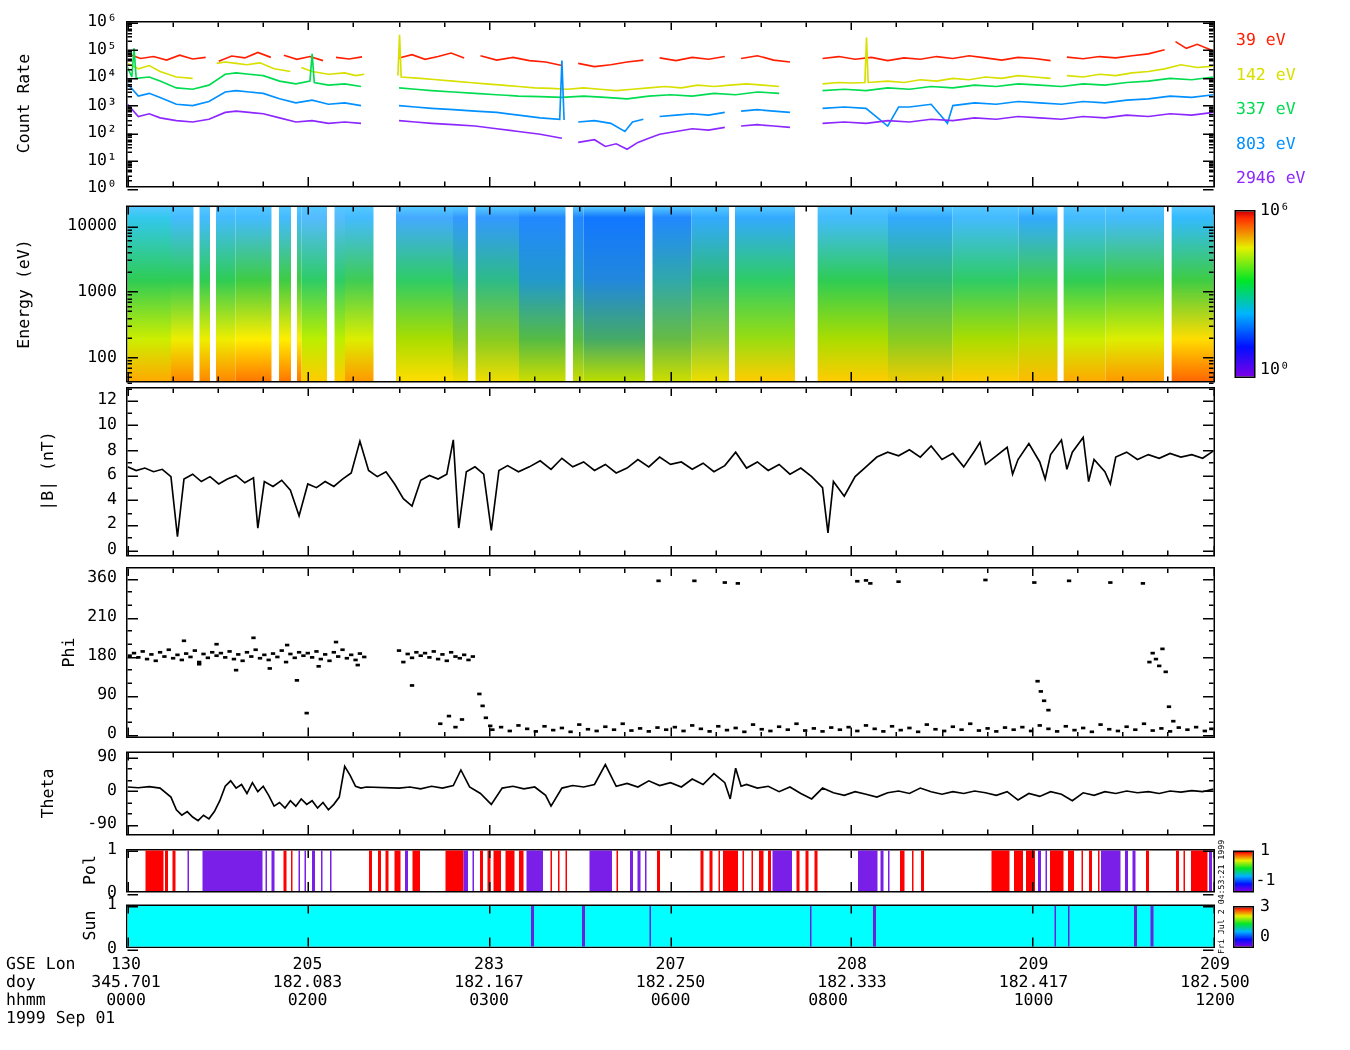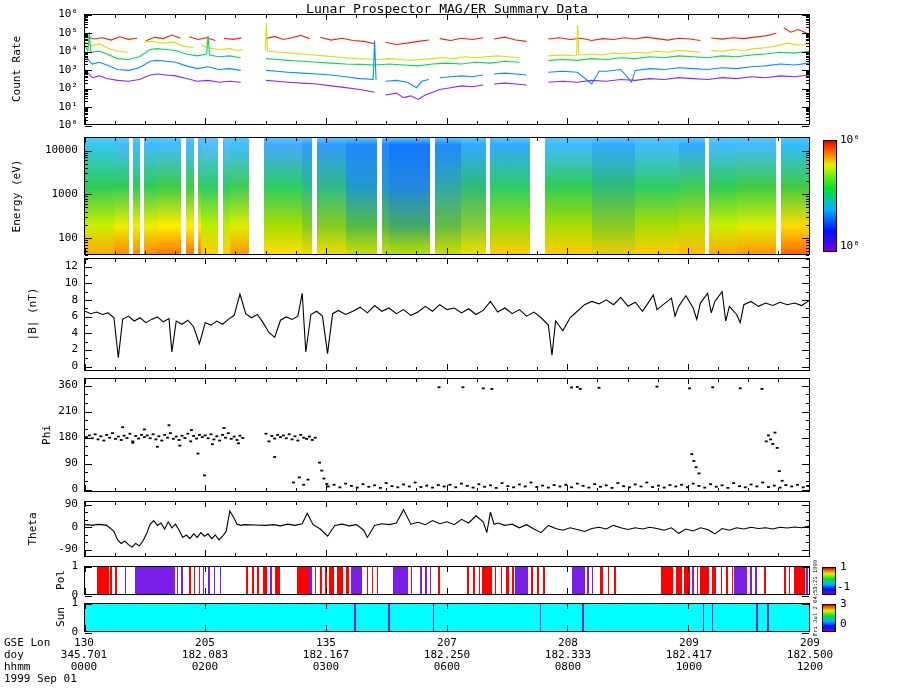--- a/index.html
+++ b/index.html
@@ -25,21 +25,20 @@
   #legend{position:absolute;left:824px;top:14px;width:76px;height:120px;}
   .legend-item{position:absolute;left:0;font-size:11px;line-height:13px;white-space:nowrap;}
   .axis-row-label{position:absolute;left:4px;font-size:11px;line-height:12px;white-space:nowrap;}
   .stamp{position:absolute;left:812px;top:636px;font-size:5.5px;line-height:6px;
          transform-origin:0 0;transform:rotate(-90deg);white-space:nowrap;}
 </style>
 </head>
 <body>
 
 <div id="plot">
-  <div class="title">Lunar Prospector MAG/ER Summary Data</div>
 
   <div class="panel" id="p0">
       <svg viewBox="0 0 1000 1000" preserveAspectRatio="none" class="layer">
         <path d=" M0.0 191.7 L12.0 220.0 L24.0 208.3 L36.0 230.0 L48.0 200.0 L60.0 223.3 L72.0 213.3 M84.0 236.7 L96.0 205.0 L108.0 216.7 L120.0 183.3 L132.0 213.3 M144.0 200.0 L156.0 225.0 L168.0 208.3 L180.0 233.3 M192.0 213.3 L204.0 223.3 L216.0 210.0 M250.0 216.7 L262.0 196.7 L274.0 225.0 L286.0 208.3 L298.0 186.7 L310.0 216.7 M325.0 203.3 L340.0 230.0 L355.0 213.3 L370.0 233.3 L385.0 241.7 L400.0 263.3 M415.0 250.0 L430.0 270.0 L445.0 258.3 L460.0 241.7 L475.0 230.0 M490.0 216.7 L505.0 233.3 L520.0 213.3 L535.0 225.0 L550.0 208.3 M565.0 220.0 L580.0 203.3 L595.0 230.0 L610.0 241.7 M640.0 220.0 L655.0 208.3 L670.0 225.0 L685.0 213.3 L700.0 233.3 L715.0 216.7 L730.0 225.0 L745.0 208.3 L760.0 220.0 L775.0 203.3 L790.0 216.7 L805.0 230.0 L820.0 213.3 L835.0 220.0 L850.0 233.3 M865.0 211.7 L880.0 221.7 L895.0 208.3 L910.0 216.7 L925.0 203.3 L940.0 191.7 L955.0 166.7 M965.0 116.7 L975.0 158.3 L985.0 133.3 L1000.0 175.0" fill="none" stroke="#ff1e00" stroke-width="1.1" vector-effect="non-scaling-stroke"></path>
         <path d=" M0.0 250.0 L10.0 283.3 L20.0 263.3 L30.0 300.0 L45.0 333.3 L60.0 341.7 M70.0 316.7 M82.0 250.0 L90.0 241.7 L100.0 250.0 L110.0 258.3 L122.0 246.7 L135.0 283.3 L150.0 300.0 M160.0 275.0 L170.0 300.0 L185.0 316.7 L200.0 308.3 L210.0 325.0 L218.0 316.7 M249.0 325.0 L250.5 75.0 L252.0 333.3 L270.0 341.7 L285.0 350.0 L300.0 358.3 L315.0 366.7 L330.0 375.0 L345.0 383.3 L360.0 391.7 L375.0 400.0 L390.0 403.3 L405.0 408.3 L420.0 400.0 L435.0 408.3 L450.0 416.7 L465.0 408.3 L480.0 400.0 L495.0 391.7 L510.0 400.0 L525.0 383.3 L540.0 391.7 L555.0 383.3 L570.0 375.0 L585.0 383.3 L600.0 391.7 M640.0 375.0 L655.0 366.7 L668.0 370.0 L679.0 366.7 L680.5 91.7 L682.0 366.7 L700.0 358.3 L715.0 366.7 L730.0 350.0 L745.0 358.3 L760.0 341.7 L775.0 350.0 L790.0 333.3 L805.0 341.7 L820.0 325.0 L835.0 333.3 L850.0 341.7 M865.0 325.0 L880.0 333.3 L895.0 316.7 L910.0 325.0 L925.0 308.3 L940.0 300.0 L955.0 283.3 L970.0 258.3 L985.0 275.0 L1000.0 266.7" fill="none" stroke="#d8e000" stroke-width="1.1" vector-effect="non-scaling-stroke"></path>
         <path d=" M0.0 275.0 L4.0 333.3 L6.0 158.3 L8.0 341.7 L20.0 333.3 L30.0 358.3 L45.0 400.0 L60.0 408.3 L75.0 383.3 L90.0 316.7 L100.0 308.3 L112.0 316.7 L125.0 325.0 L140.0 358.3 L155.0 375.0 L168.0 358.3 L170.0 191.7 L172.0 366.7 L185.0 383.3 L200.0 375.0 L215.0 391.7 M250.0 400.0 L265.0 408.3 L280.0 416.7 L300.0 425.0 L320.0 433.3 L340.0 441.7 L360.0 450.0 L380.0 453.3 L400.0 458.3 L420.0 450.0 L440.0 458.3 L460.0 466.7 L480.0 450.0 L500.0 441.7 L520.0 450.0 L540.0 433.3 L560.0 441.7 L580.0 425.0 L600.0 433.3 M640.0 416.7 L660.0 408.3 L680.0 416.7 L700.0 400.0 L720.0 408.3 L740.0 391.7 L760.0 400.0 L780.0 383.3 L800.0 391.7 L820.0 375.0 L840.0 383.3 L860.0 391.7 L880.0 375.0 L900.0 383.3 L920.0 366.7 L940.0 358.3 L960.0 341.7 L980.0 350.0 L1000.0 333.3" fill="none" stroke="#00dc50" stroke-width="1.1" vector-effect="non-scaling-stroke"></path>
         <path d=" M0.0 375.0 L10.0 450.0 L20.0 433.3 L30.0 458.3 L45.0 500.0 L60.0 508.3 L75.0 483.3 L90.0 425.0 L100.0 416.7 L112.0 425.0 L125.0 433.3 L140.0 466.7 L155.0 491.7 L170.0 475.0 L185.0 500.0 L200.0 491.7 L215.0 508.3 M250.0 508.3 L265.0 516.7 L280.0 525.0 L300.0 533.3 L320.0 541.7 L340.0 550.0 L360.0 566.7 L380.0 583.3 L398.0 591.7 L400.0 233.3 L402.0 596.7 M415.0 608.3 L430.0 600.0 L445.0 616.7 L458.0 666.7 L465.0 608.3 L475.0 591.7 M490.0 575.0 L505.0 566.7 L520.0 558.3 L535.0 566.7 L550.0 550.0 M565.0 541.7 L580.0 533.3 L595.0 541.7 L610.0 550.0 M640.0 525.0 L660.0 516.7 L680.0 525.0 L700.0 633.3 L710.0 516.7 L720.0 516.7 L740.0 500.0 L755.0 616.7 L760.0 508.3 L780.0 491.7 L800.0 500.0 L820.0 483.3 L840.0 491.7 L860.0 500.0 L880.0 483.3 L900.0 491.7 L920.0 475.0 L940.0 466.7 L960.0 450.0 L980.0 458.3 L1000.0 441.7" fill="none" stroke="#0090ff" stroke-width="1.1" vector-effect="non-scaling-stroke"></path>
         <path d=" M0.0 500.0 L10.0 575.0 L20.0 558.3 L30.0 583.3 L45.0 600.0 L60.0 608.3 L75.0 591.7 L90.0 550.0 L100.0 541.7 L112.0 550.0 L125.0 558.3 L140.0 583.3 L155.0 608.3 L170.0 600.0 L185.0 616.7 L200.0 608.3 L215.0 616.7 M250.0 600.0 L265.0 608.3 L280.0 616.7 L300.0 625.0 L320.0 633.3 L340.0 650.0 L360.0 666.7 L380.0 683.3 L400.0 708.3 M415.0 733.3 L430.0 716.7 L440.0 758.3 L450.0 741.7 L460.0 775.0 L470.0 733.3 L480.0 708.3 L490.0 683.3 L505.0 666.7 L520.0 650.0 L535.0 658.3 L550.0 641.7 M565.0 633.3 L580.0 625.0 L595.0 633.3 L610.0 641.7 M640.0 616.7 L660.0 608.3 L680.0 616.7 L700.0 600.0 L720.0 608.3 L740.0 591.7 L760.0 600.0 L780.0 583.3 L800.0 591.7 L820.0 575.0 L840.0 583.3 L860.0 591.7 L880.0 575.0 L900.0 583.3 L920.0 566.7 L940.0 575.0 L960.0 558.3 L980.0 566.7 L1000.0 550.0" fill="none" stroke="#8c28ff" stroke-width="1.1" vector-effect="non-scaling-stroke"></path>
       </svg>
       <div style="position: absolute; top: 110.5px; height: 1px; width: 7px; background: rgb(0, 0, 0); left: 0px;"></div>
@@ -898,20 +897,27 @@
     </div>
 
   <div class="rot" style="left:16px;top:69px;">Count Rate</div>
   <div class="rot" style="left:16px;top:196px;">Energy (eV)</div>
   <div class="rot" style="left:32px;top:314px;">|B| (nT)</div>
   <div class="rot" style="left:46px;top:435px;">Phi</div>
   <div class="rot" style="left:32px;top:529px;">Theta</div>
   <div class="rot" style="left:60px;top:580px;">Pol</div>
   <div class="rot" style="left:60px;top:617px;">Sun</div>
 
+  <div id="legend">
+      <div class="legend-item" style="top: 6px; color: rgb(255, 30, 0);">39 eV</div>
+      <div class="legend-item" style="top: 29px; color: rgb(216, 224, 0);">142 eV</div>
+      <div class="legend-item" style="top: 52px; color: rgb(0, 220, 80);">337 eV</div>
+      <div class="legend-item" style="top: 75px; color: rgb(0, 144, 255);">803 eV</div>
+      <div class="legend-item" style="top: 98px; color: rgb(140, 40, 255);">2946 eV</div>
+    </div>
 
   <div class="cbar" id="cbar-spectro"></div>
   <div class="cblab" style="left:840px;top:134px;">10⁶</div>
   <div class="cblab" style="left:840px;top:240px;">10⁰</div>
 
   <div class="cbar" id="cbar-pol"></div>
   <div class="cblab" style="left:840px;top:561px;">1</div>
   <div class="cblab" style="left:837px;top:581px;">-1</div>
 
   <div class="cbar" id="cbar-sun"></div>
@@ -948,32 +954,32 @@
     <div style="position: absolute; left: 20px; width: 58px; top: 378.215px; text-align: right; font-size: 11px; line-height: 13px;">360</div>
     <div style="position: absolute; left: 20px; width: 58px; top: 542px; text-align: right; font-size: 11px; line-height: 13px;">-90</div>
     <div style="position: absolute; left: 20px; width: 58px; top: 519.5px; text-align: right; font-size: 11px; line-height: 13px;">0</div>
     <div style="position: absolute; left: 20px; width: 58px; top: 497px; text-align: right; font-size: 11px; line-height: 13px;">90</div>
     <div style="position: absolute; left: 20px; width: 58px; top: 588px; text-align: right; font-size: 11px; line-height: 13px;">0</div>
     <div style="position: absolute; left: 20px; width: 58px; top: 559px; text-align: right; font-size: 11px; line-height: 13px;">1</div>
     <div style="position: absolute; left: 20px; width: 58px; top: 625px; text-align: right; font-size: 11px; line-height: 13px;">0</div>
     <div style="position: absolute; left: 20px; width: 58px; top: 596px; text-align: right; font-size: 11px; line-height: 13px;">1</div>
     <div style="position: absolute; top: 637px; left: 39px; width: 90px; text-align: center; font-size: 11px; line-height: 12px;">130</div>
     <div style="position: absolute; top: 637px; left: 160px; width: 90px; text-align: center; font-size: 11px; line-height: 12px;">205</div>
-    <div style="position: absolute; top: 637px; left: 281px; width: 90px; text-align: center; font-size: 11px; line-height: 12px;">135</div>
+    <div style="position: absolute; top: 637px; left: 281px; width: 90px; text-align: center; font-size: 11px; line-height: 12px;">283</div>
     <div style="position: absolute; top: 637px; left: 402px; width: 90px; text-align: center; font-size: 11px; line-height: 12px;">207</div>
     <div style="position: absolute; top: 637px; left: 523px; width: 90px; text-align: center; font-size: 11px; line-height: 12px;">208</div>
     <div style="position: absolute; top: 637px; left: 644px; width: 90px; text-align: center; font-size: 11px; line-height: 12px;">209</div>
     <div style="position: absolute; top: 637px; left: 765px; width: 90px; text-align: center; font-size: 11px; line-height: 12px;">209</div>
     <div style="position: absolute; top: 649px; left: 39px; width: 90px; text-align: center; font-size: 11px; line-height: 12px;">345.701</div>
     <div style="position: absolute; top: 649px; left: 160px; width: 90px; text-align: center; font-size: 11px; line-height: 12px;">182.083</div>
     <div style="position: absolute; top: 649px; left: 281px; width: 90px; text-align: center; font-size: 11px; line-height: 12px;">182.167</div>
     <div style="position: absolute; top: 649px; left: 402px; width: 90px; text-align: center; font-size: 11px; line-height: 12px;">182.250</div>
     <div style="position: absolute; top: 649px; left: 523px; width: 90px; text-align: center; font-size: 11px; line-height: 12px;">182.333</div>
     <div style="position: absolute; top: 649px; left: 644px; width: 90px; text-align: center; font-size: 11px; line-height: 12px;">182.417</div>
     <div style="position: absolute; top: 649px; left: 765px; width: 90px; text-align: center; font-size: 11px; line-height: 12px;">182.500</div>
     <div style="position: absolute; top: 661px; left: 39px; width: 90px; text-align: center; font-size: 11px; line-height: 12px;">0000</div>
     <div style="position: absolute; top: 661px; left: 160px; width: 90px; text-align: center; font-size: 11px; line-height: 12px;">0200</div>
     <div style="position: absolute; top: 661px; left: 281px; width: 90px; text-align: center; font-size: 11px; line-height: 12px;">0300</div>
     <div style="position: absolute; top: 661px; left: 402px; width: 90px; text-align: center; font-size: 11px; line-height: 12px;">0600</div>
-    <div style="position: absolute; top: 661px; left: 523px; width: 90px; text-align: center; font-size: 11px; line-height: 12px;">0800</div>
+    <div style="position: absolute; top: 661px; left: 507px; width: 90px; text-align: center; font-size: 11px; line-height: 12px;">0800</div>
     <div style="position: absolute; top: 661px; left: 644px; width: 90px; text-align: center; font-size: 11px; line-height: 12px;">1000</div>
     <div style="position: absolute; top: 661px; left: 765px; width: 90px; text-align: center; font-size: 11px; line-height: 12px;">1200</div>
   </div>
 
 </body></html>

